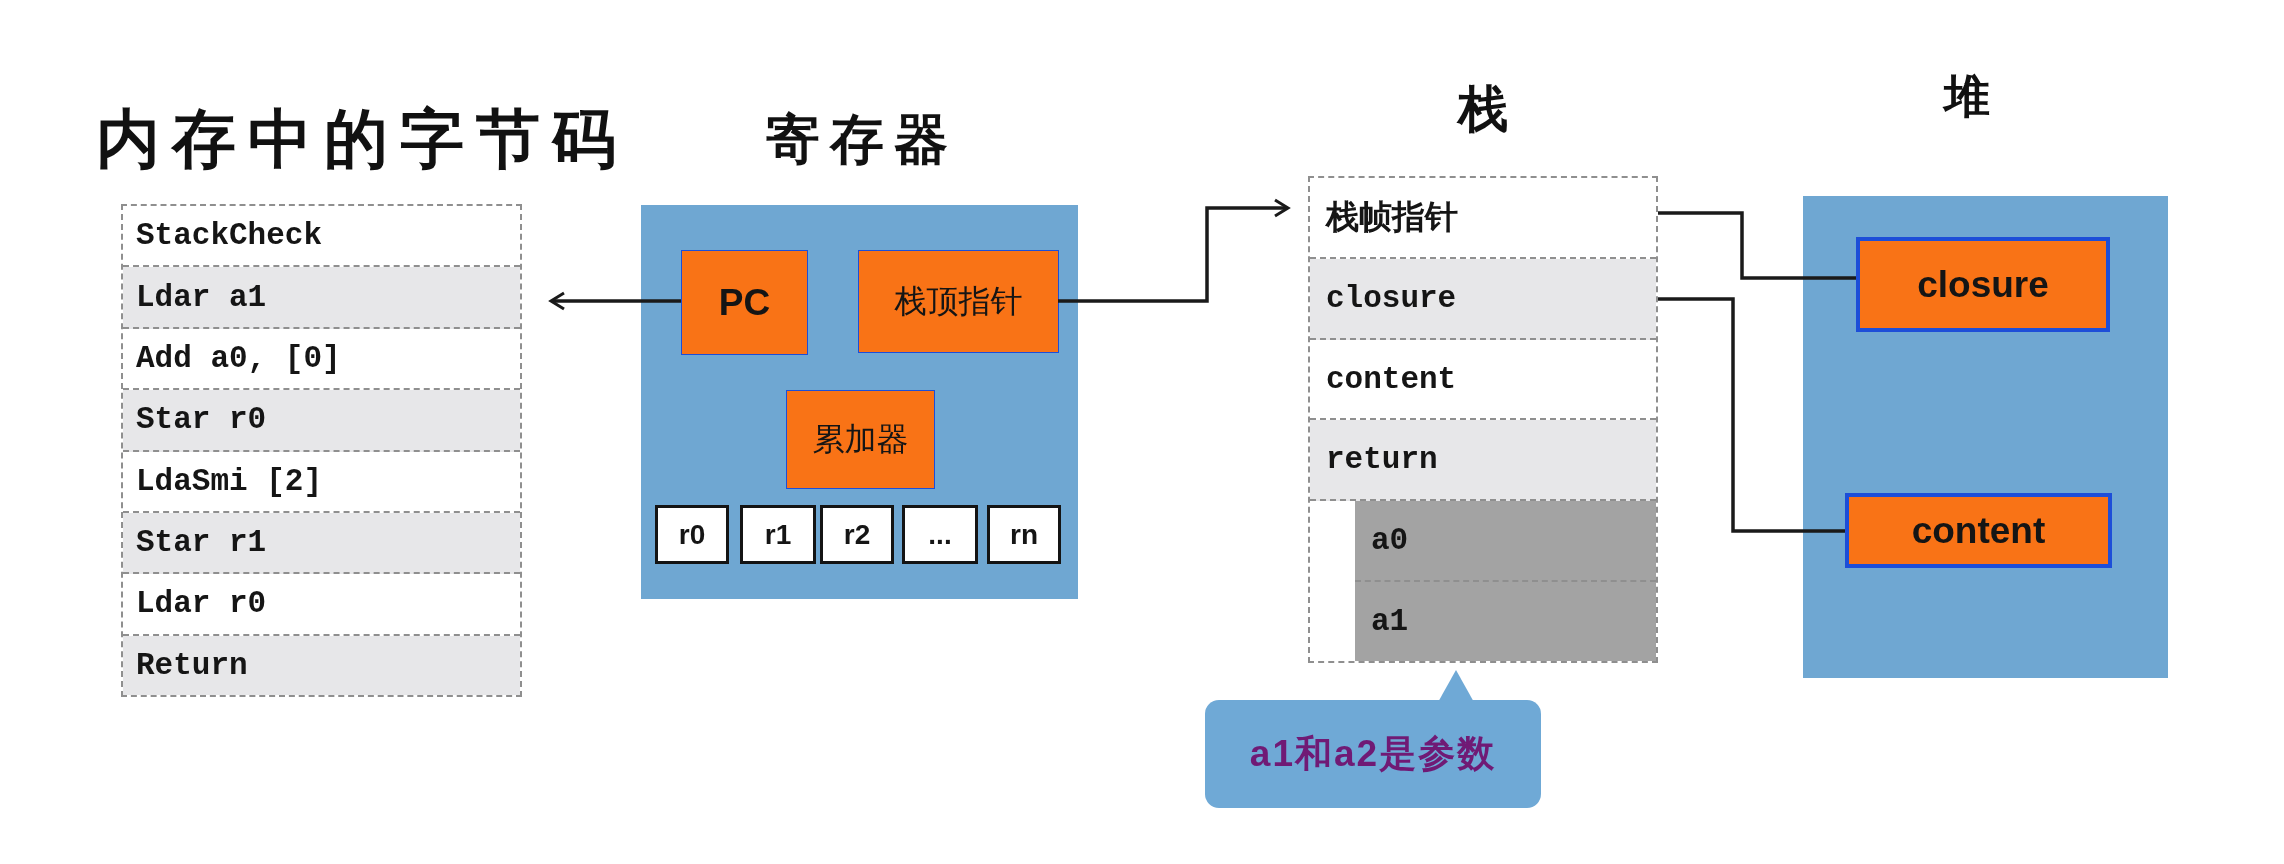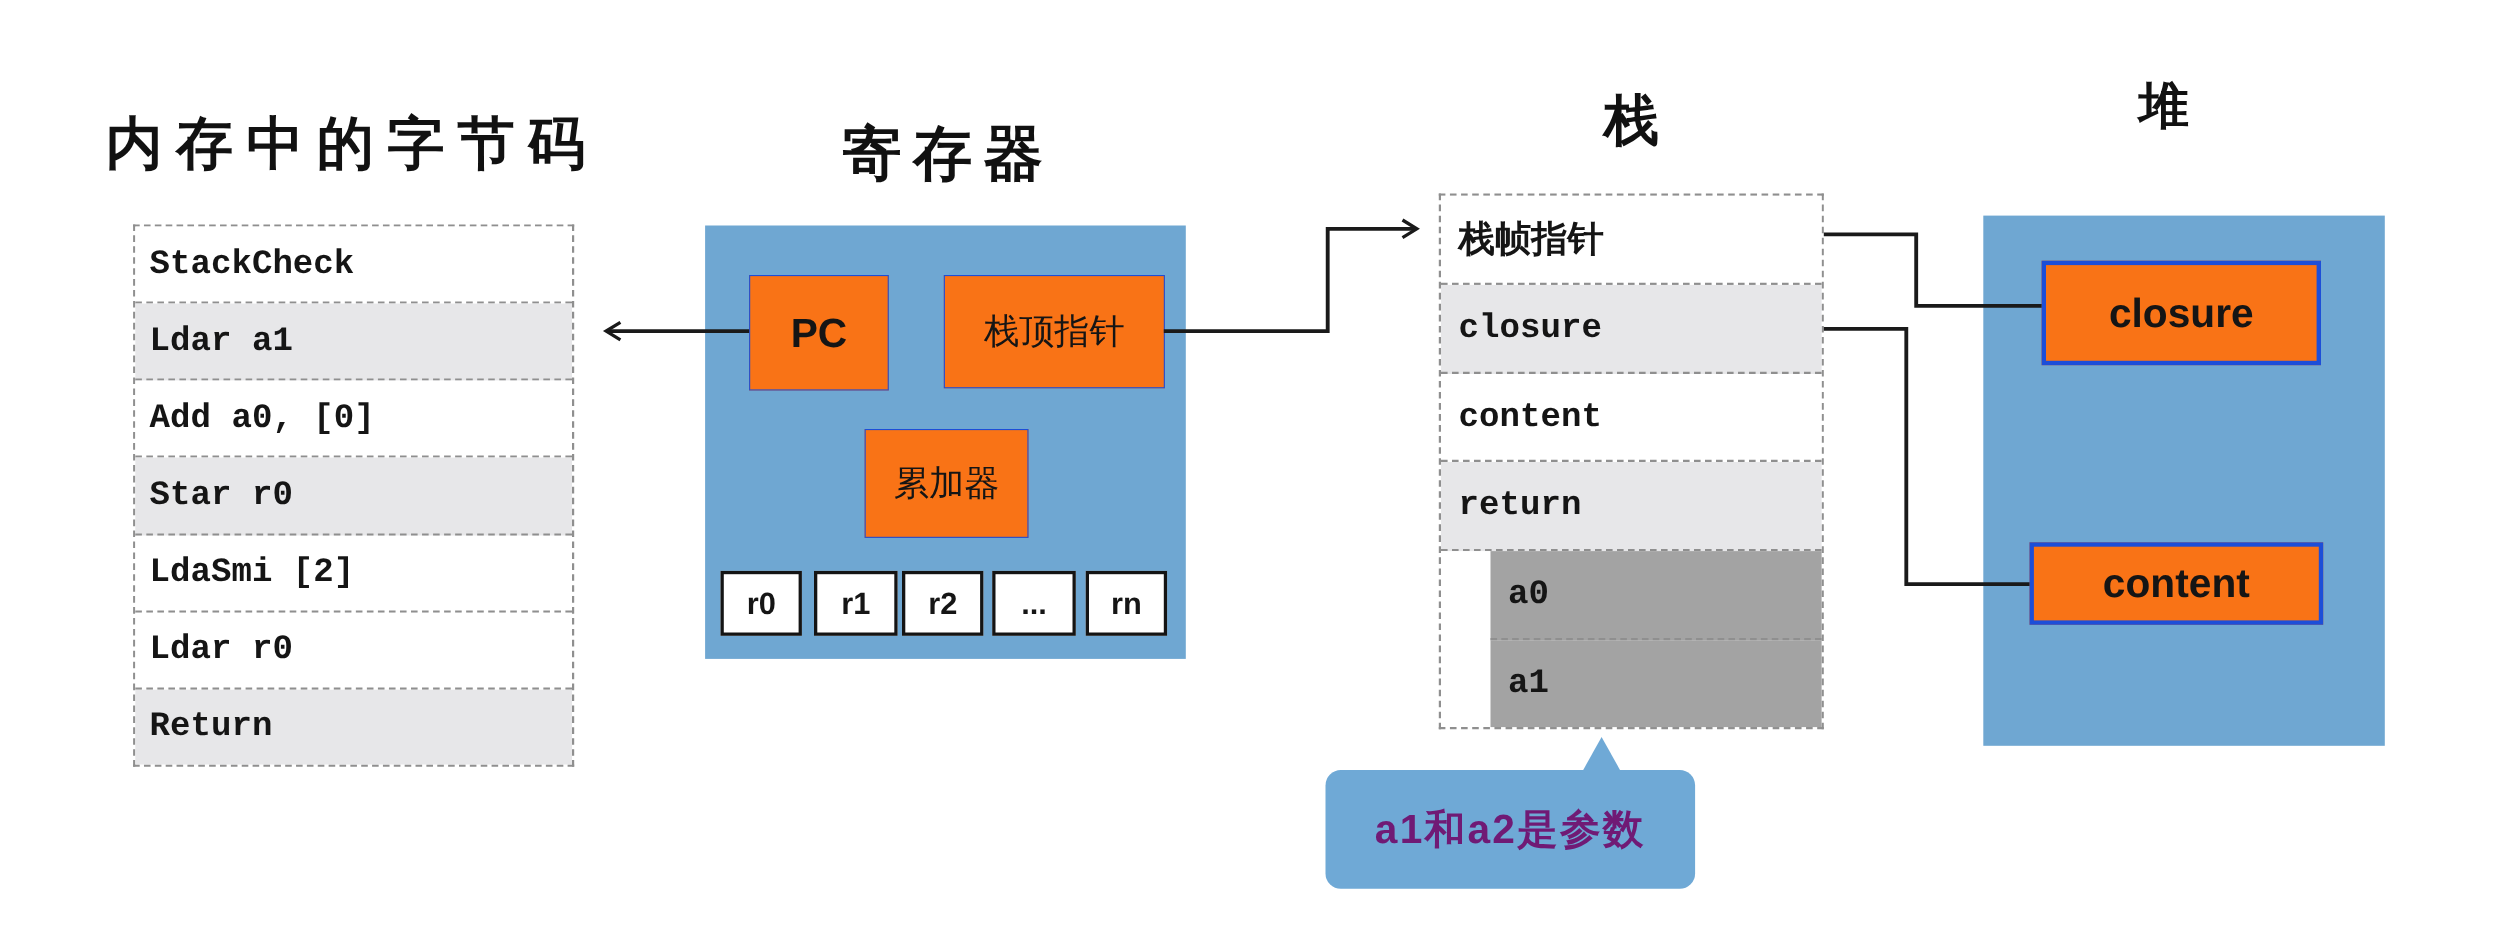--- a/index.html
+++ b/index.html
@@ -11,21 +11,21 @@
     color:#151515;
     overflow:hidden;
   }
   
   .sec-title{
     position:absolute;
     font-weight:700;
     color:#111;
     white-space:nowrap;
   }
-  .t-bytecode{left:96px;top:96px;font-size:52px;letter-spacing:12px;}
+  .t-bytecode{left:96px;top:96px;font-size:64px;letter-spacing:12px;}
   .t-registers{left:766px;top:104px;font-size:54px;letter-spacing:10px;}
   .t-stack{left:1458px;top:76px;font-size:50px;}
   .t-heap{left:1944px;top:66px;font-size:46px;}
 
   
   .row-list{
     position:absolute;
     display:flex;flex-direction:column;
     border:2px dashed #8f8f8f;
     box-sizing:border-box;
@@ -67,21 +67,21 @@
     border:1px solid #1d4ed8;
     box-sizing:border-box;
     display:flex;align-items:center;justify-content:center;
     white-space:nowrap;
   }
   .pc-box{left:40px;top:45px;width:127px;height:105px;font-size:37px;font-weight:700;}
   .stp-box{left:217px;top:45px;width:201px;height:103px;
            font-family:"DejaVu Serif","Liberation Serif",serif;font-size:32px;}
   .acc-box{left:145px;top:185px;width:149px;height:99px;
            font-family:"DejaVu Serif","Liberation Serif",serif;font-size:32px;}
-  .rcell{position:absolute;top:314px;height:59px;
+  .rcell{position:absolute;top:300px;height:59px;
          background:#fff;border:3px solid #141414;box-sizing:border-box;
          display:flex;align-items:center;justify-content:center;
          font-size:28px;font-weight:700;}
   .r0{left:14px;width:74px;}
   .r1{left:99px;width:76px;}
   .r2{left:179px;width:74px;}
   .rdots{left:261px;width:76px;}
   .rn{left:346px;width:74px;}
 
   .closure-box{left:53px;top:41px;width:254px;height:95px;font-size:37px;font-weight:700;border-width:4px;}
@@ -118,20 +118,21 @@
   <div class="sec-title t-registers">寄存器</div>
   <div class="sec-title t-stack">栈</div>
   <div class="sec-title t-heap">堆</div>
 
   <div class="row-list bytecode-list">
     <div class="row white">StackCheck</div>
     <div class="row gray">Ldar a1</div>
     <div class="row white">Add a0, [0]</div>
     <div class="row gray">Star r0</div>
     <div class="row white">LdaSmi [2]</div>
+    <div class="row gray">Star r1</div>
     <div class="row white">Ldar r0</div>
     <div class="row gray">Return</div>
   </div>
 
   <div class="panel registers-panel">
     <div class="wbox pc-box">PC</div>
     <div class="wbox stp-box">栈顶指针</div>
     <div class="wbox acc-box">累加器</div>
     <div class="rcell r0">r0</div>
     <div class="rcell r1">r1</div>

